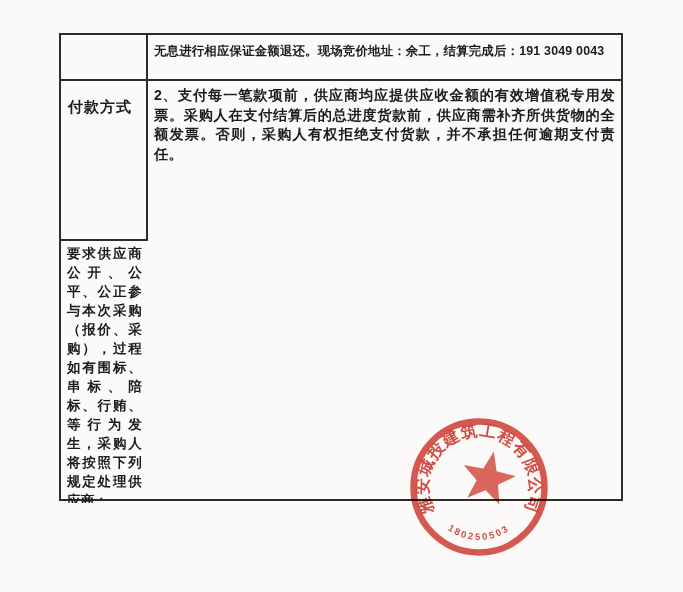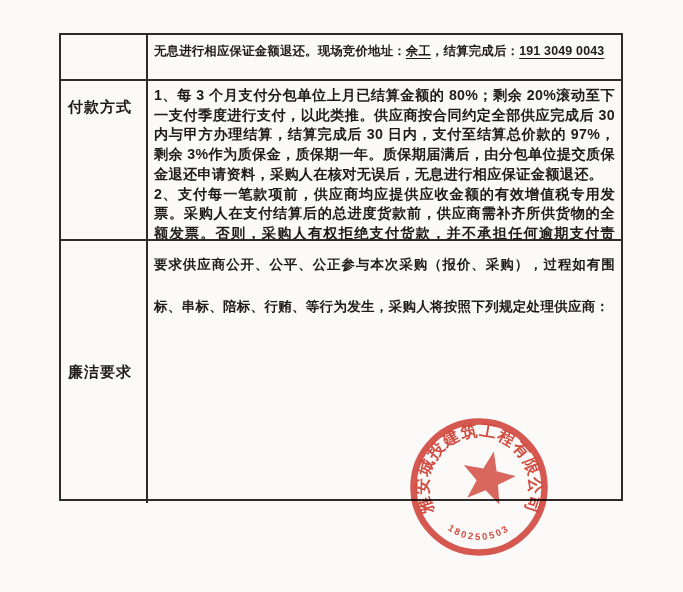--- a/index.html
+++ b/index.html
@@ -34,37 +34,36 @@
   .header-center{display:flex;align-items:center;}
   .content-cell{padding:5px 6px 0 6px;}
   .oneline{
     font-size:12.4px;
     font-weight:600;
     white-space:nowrap;
     padding-top:8px;
     letter-spacing:0.2px;
   }
   .u{
-    text-decoration:underline;
     text-underline-offset:3px;
     margin-top:12px;
   }
   .pay-text p{
     margin:0;
     font-size:14.2px;
     line-height:19.7px;
     font-weight:600;
     text-align:justify;
     text-justify:inter-ideograph;
     letter-spacing:0.3px;
   }
   .integrity-text p{
     margin:0;
     font-size:13.5px;
-    line-height:42px;
+    line-height:19px;
     font-weight:600;
     text-align:justify;
     text-justify:inter-ideograph;
     letter-spacing:0.3px;
   }
   .integrity-text{padding-top:3px;}
   .seal{
     position:absolute;
     left:406px;top:414px;
     width:146px;height:146px;
@@ -82,27 +81,23 @@
 
     <div class="cell col-divider header-cell"></div>
     <div class="cell content-cell oneline">
       <span>无息进行相应保证金额退还。现场竞价地址：</span><span class="u">佘工</span><span>，结算完成后：</span><span class="u">191 3049 0043</span>
     </div>
 
     <div class="cell col-divider row-divider header-cell header-top">
       <span>付款方式</span>
     </div>
     <div class="cell row-divider content-cell pay-text">
-      <p>1、每 3 个月支付分包单位上月已结算金额的 80%；剩余 20%滚动至下一支付季度进行支付，以此类推。供应商按合同约定全部供应完成后 30 内与甲方办理结算，结算完成后 30 日内，支付至结算总价款的 97%，剩余 3%作为质保金，质保期一年。质保期届满后，由分包单位提交质保金退还申请资料，采购人在核对无误后，无息进行相应保证金额退还。</p>
       <p>2、支付每一笔款项前，供应商均应提供应收金额的有效增值税专用发票。采购人在支付结算后的总进度货款前，供应商需补齐所供货物的全额发票。否则，采购人有权拒绝支付货款，并不承担任何逾期支付责任。</p>
     </div>
 
-    <div class="cell col-divider row-divider header-cell header-center">
-      <span>廉洁要求</span>
-    </div>
     <div class="cell row-divider content-cell integrity-text">
       <p>要求供应商公开、公平、公正参与本次采购（报价、采购），过程如有围标、串标、陪标、行贿、等行为发生，采购人将按照下列规定处理供应商：</p>
     </div>
 
   </div>
 
   <svg class="seal" viewBox="-73 -73 146 146" xmlns="http://www.w3.org/2000/svg">
     <defs>
       <path id="sealTopArc" d="M -46.2 21.7 A 51 51 0 1 1 46.2 21.7" fill="none"></path>
       <path id="sealBotArc" d="M -34 40.6 A 53 53 0 0 0 34 40.6" fill="none"></path>

